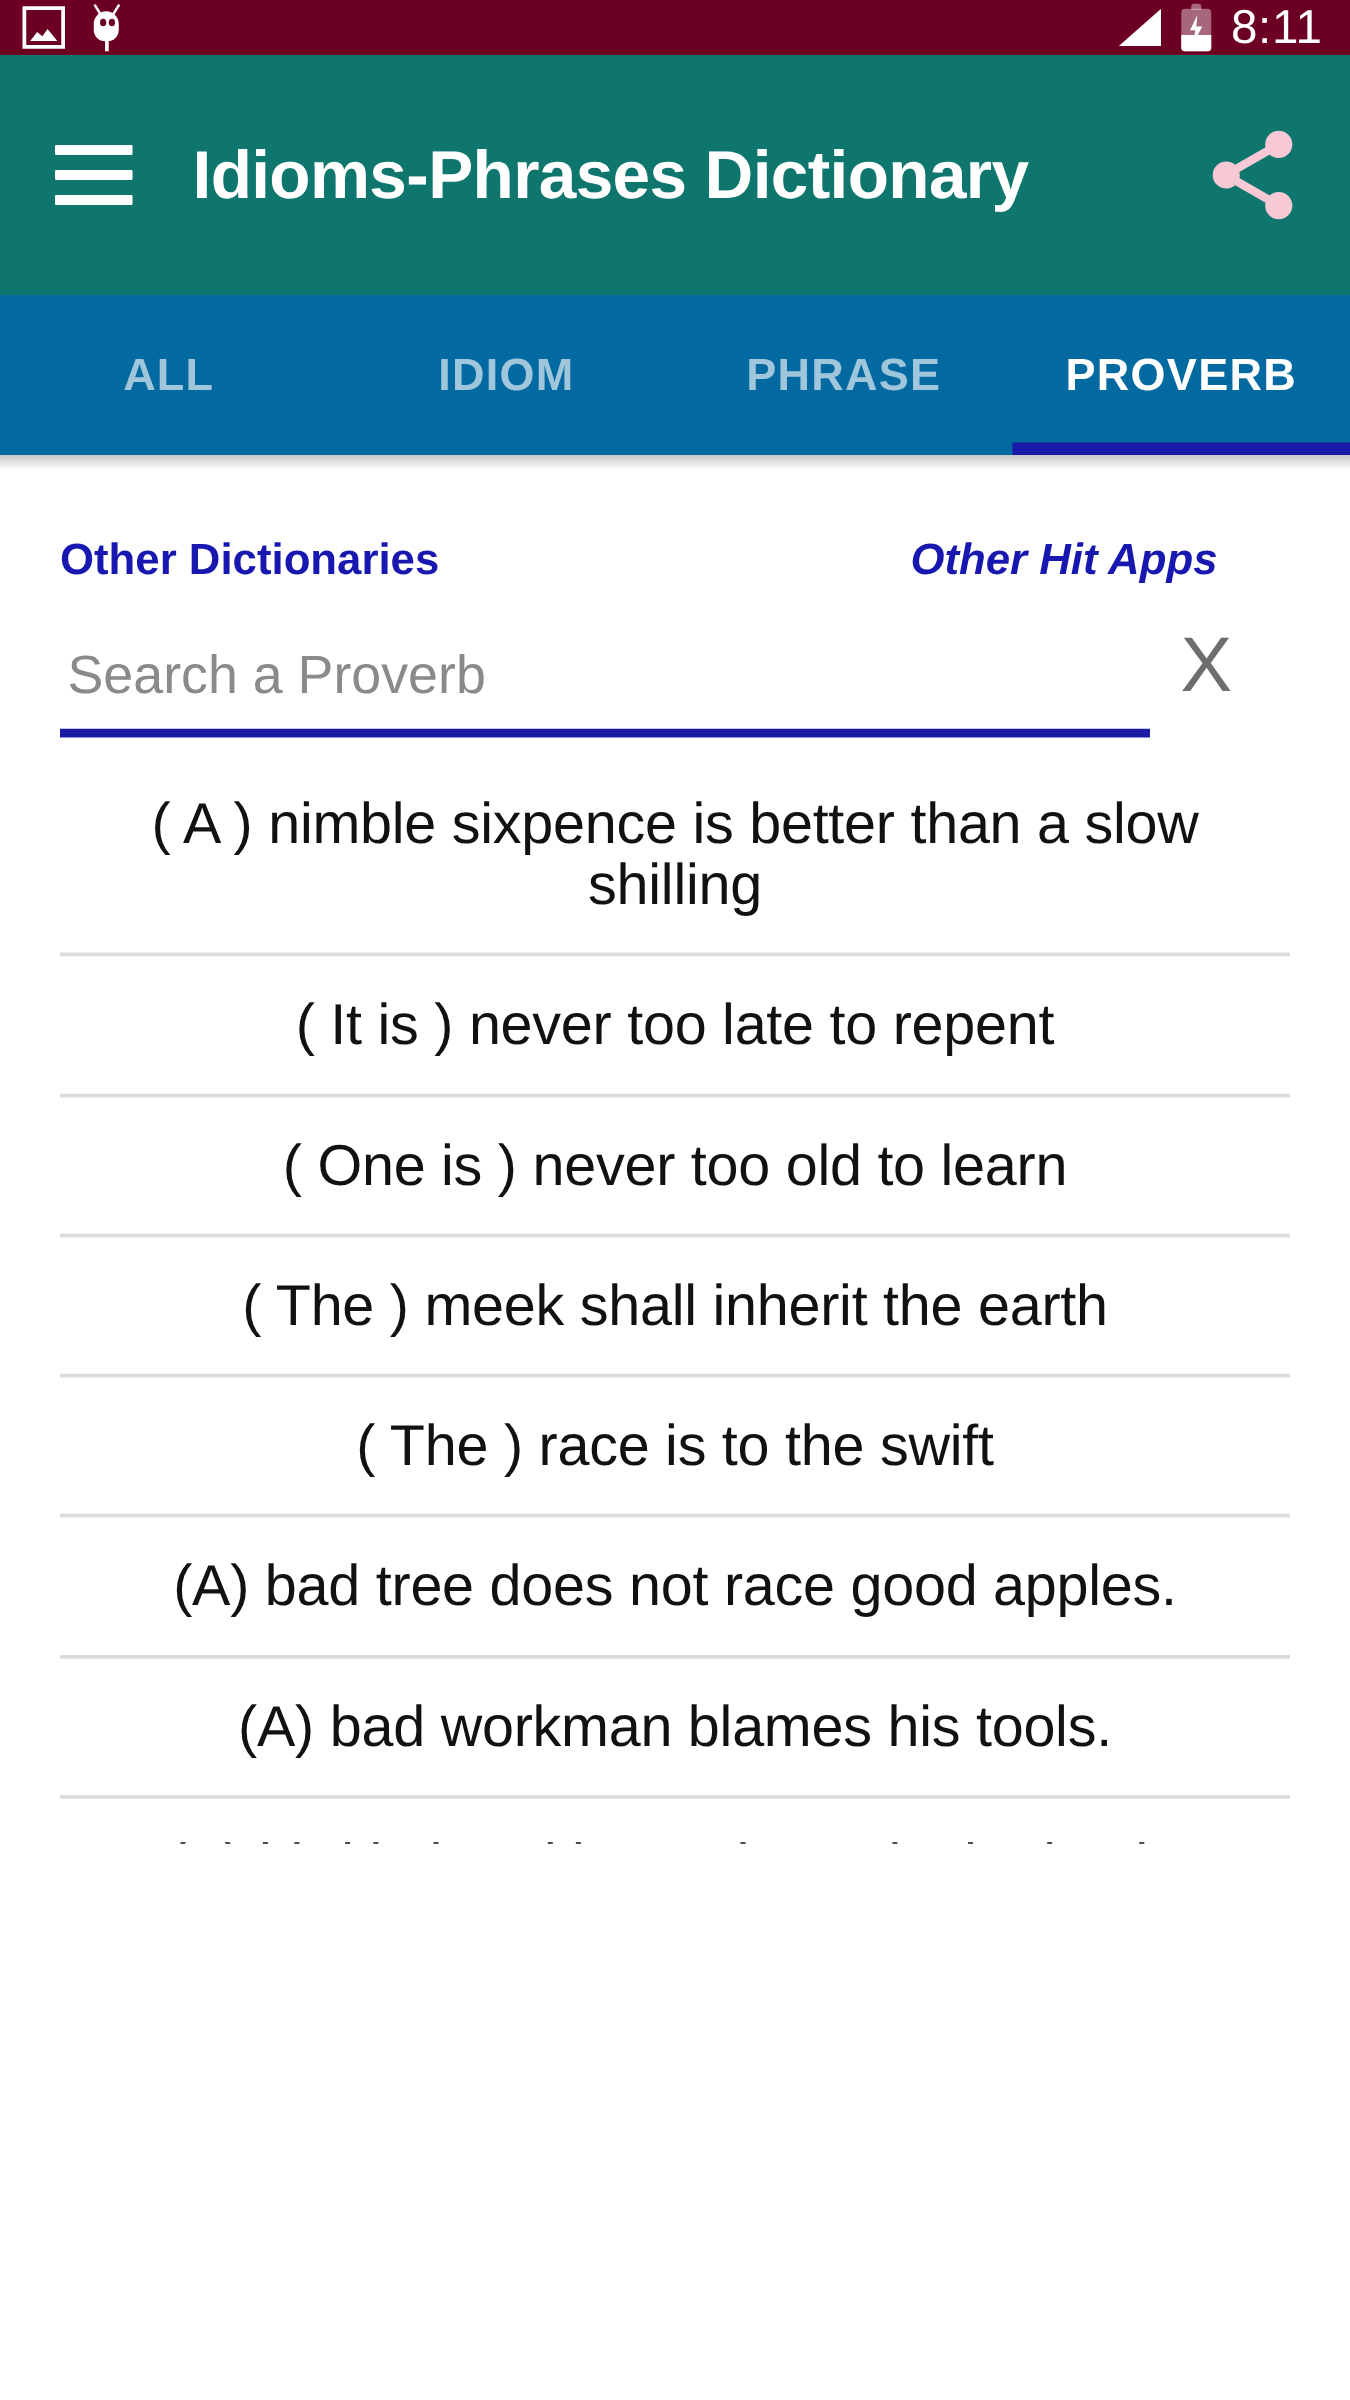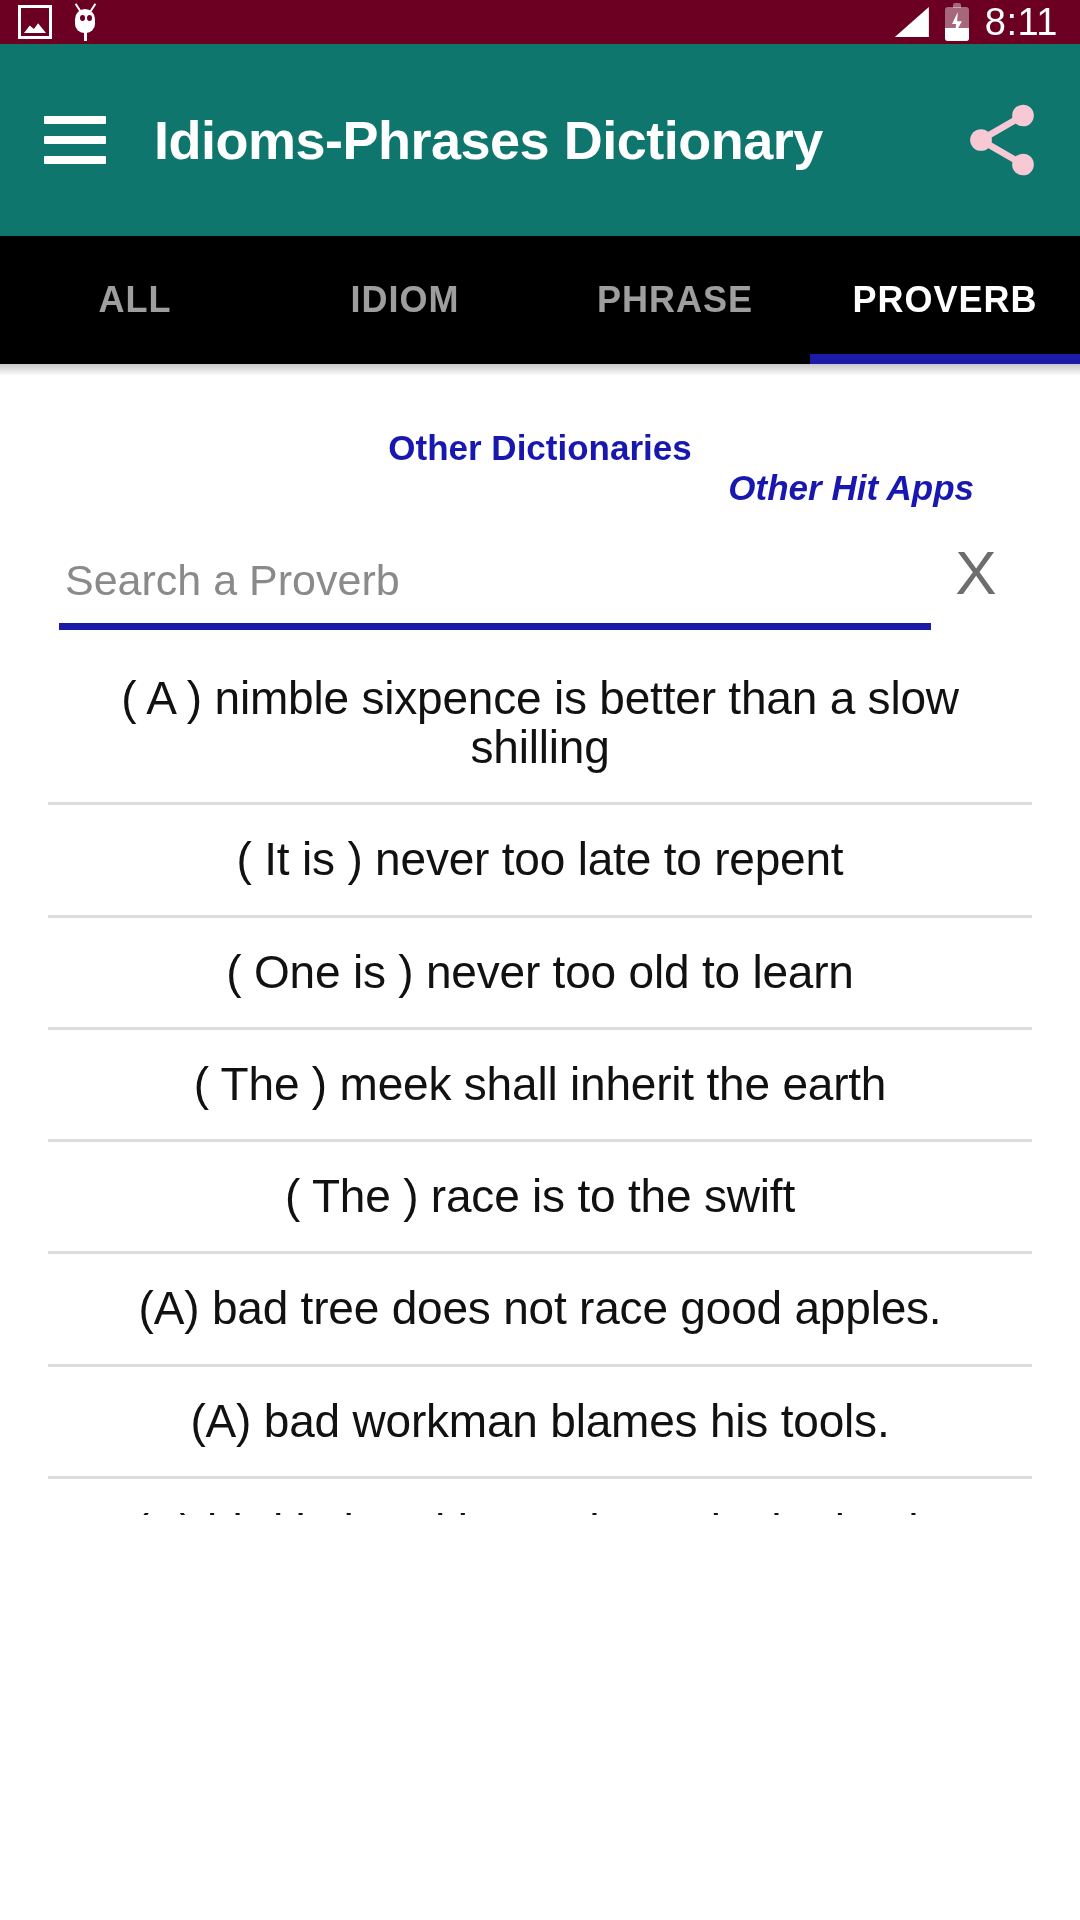--- a/index.html
+++ b/index.html
@@ -70,49 +70,49 @@
   .hamburger span{ display:block; height:8px; background:#fff; border-radius:1px; }
   .app-title{
     color:#fff; font-size:54px; font-weight:bold; letter-spacing:-.5px;
     margin-left:48px; white-space:nowrap;
   }
   .share-btn{ margin-left:auto; width:84px; height:84px; position:relative; cursor:pointer; }
   .share-btn svg{ width:84px; height:84px; display:block; }
 
   
   .tabbar{
-    height:128px; background:#000000; display:flex; position:relative;text-align:right;
+    height:128px; background:#0369a1; display:flex; position:relative;text-align:right;
   }
   .tab{
     flex:1; display:flex; align-items:center; justify-content:center;
     color:rgba(255,255,255,.62); font-size:36px; font-weight:bold;
     letter-spacing:1px; cursor:pointer; user-select:none;
   }
   .tab.active{ color:#ffffff; }
   .tab-indicator{
     position:absolute; bottom:0; height:10px; background:#1B1BA8;
     left:75%; width:25%;
   }
   .appbar-shadow{
     height:12px;
     background:linear-gradient(to bottom, rgba(0,0,0,.22), rgba(0,0,0,0));
   }
 
   
   .content{ background:#fff; padding:0 0 0 0; }
   .links-row{
-    display:flex; padding:52px 48px 0 48px; align-items:center;flex-direction:column;
+    display:flex; padding:52px 48px 0 48px; align-items:center;
   }
   .link{
     color:#1818B0; font-size:35px; font-weight:bold; cursor:pointer; white-space:nowrap;
   }
   .link.right{ margin-left:auto; margin-right:58px;font-style:italic; }
 
   .search-wrap{
-    display:flex; align-items:flex-end; padding:34px 48px 0 48px;margin-left:11px;
+    display:flex; align-items:flex-end; padding:34px 48px 0 48px;
   }
   .search-field{
     flex:1; max-width:872px; position:relative;
   }
   .search-input{
     width:100%; border:none; outline:none; background:transparent;
     font-family:"Liberation Sans", sans-serif;
     font-size:43px; color:#222; padding:0 0 18px 6px;
   }
   .search-input::placeholder{ color:#8A8A8A; }

